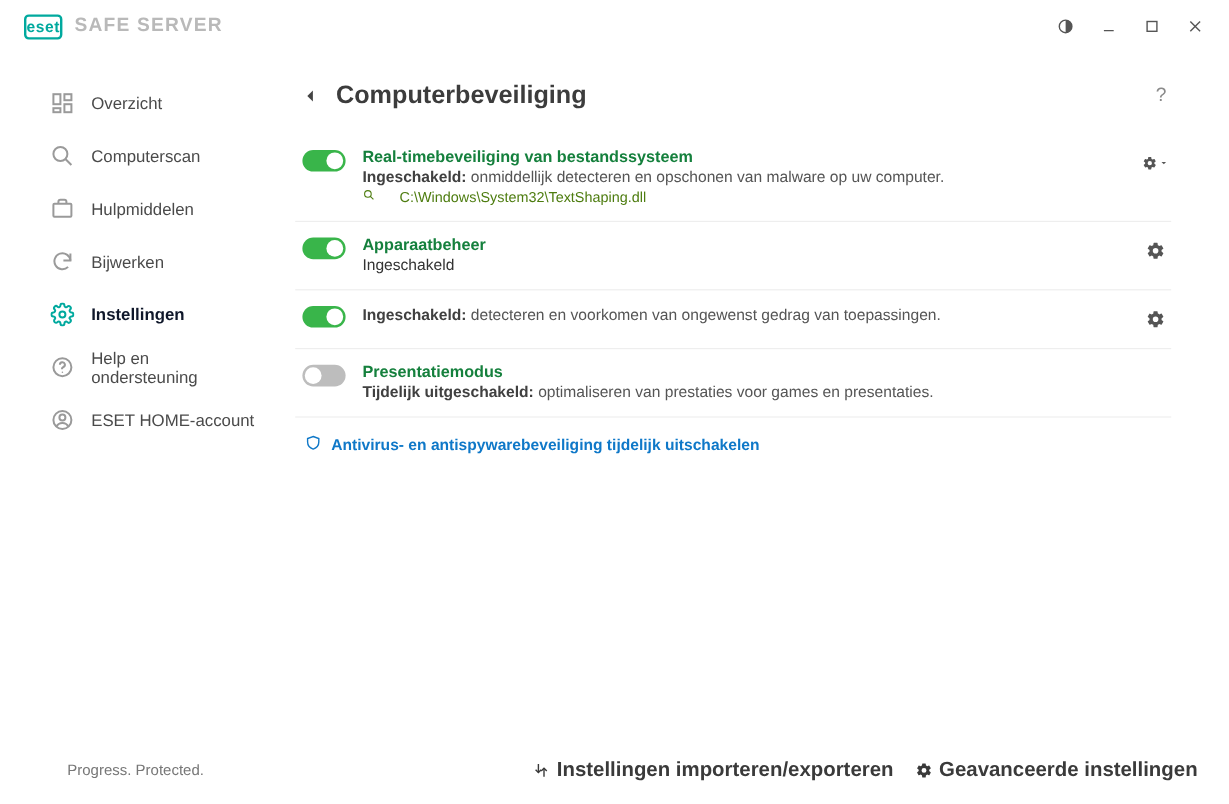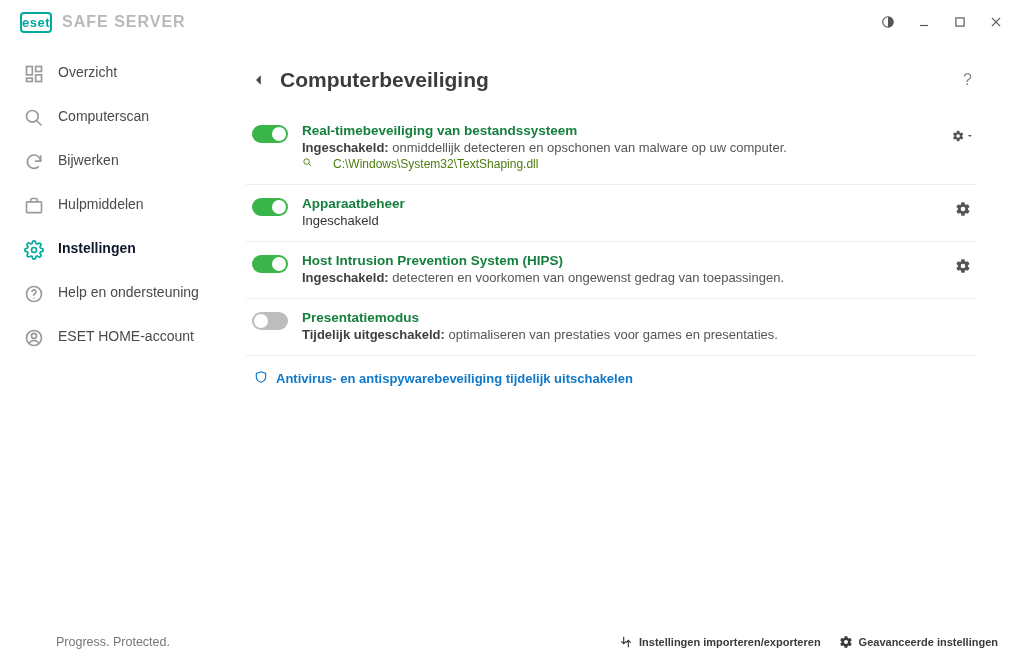--- a/index.html
+++ b/index.html
@@ -10,21 +10,21 @@
   .titlebar { display: flex; align-items: center; height: 44px; padding: 0 10px 0 20px; }
   .logo-badge { display: inline-flex; align-items: center; justify-content: center; border: 2px solid #00a99e; border-radius: 4px; padding: 1px 0; font-weight: 800; letter-spacing: 0.5px; color: #00a99e; font-size: 13px; }
   .app-title { margin-left: 10px; color: #b9b9b9; font-size: 16px; letter-spacing: 1px; font-weight: 700; }
   .titlebar-spacer { flex: 1; }
   .win-btn { width: 36px; height: 36px; display: inline-flex; align-items: center; justify-content: center; color: #555; cursor: pointer; }
   .win-btn svg { width: 14px; height: 14px; }
 
   
   .body-row { flex: 1; display: flex; min-height: 0; }
   .sidebar { width: 240px; padding: 20px 0 0 0; display: flex; flex-direction: column; }
-  .side-item { display: flex; gap: 14px; height: 44px; padding: 0 24px; color: #4a4a4a; cursor: pointer; font-size: 14px; }
+  .side-item { display: flex; align-items: center; gap: 14px; height: 44px; padding: 0 24px; color: #4a4a4a; cursor: pointer; font-size: 14px; margin-left: 18px; }
   .side-item.active { color: #0f172a; font-weight: 600; }
   .side-item .sicon { width: 20px; height: 20px; display: inline-flex; align-items: center; justify-content: center; color: #9a9a9a; }
   .side-item.active .sicon { color: #00a99e; }
   .side-item .sicon svg { width: 20px; height: 20px; }
 
   .content { flex: 1; padding: 18px 48px 0 6px; display: flex; flex-direction: column; min-width: 0; }
   .page-head { display: flex; align-items: center; gap: 14px; padding: 6px 0 20px 6px; }
   .back-caret { width: 14px; height: 14px; color: #444; }
   .page-title { font-size: 21px; font-weight: 700; color: #3c3c3c; }
   .help-q { margin-left: auto; color: #8a8a8a; font-size: 16px; padding-right: 4px; }
@@ -46,21 +46,21 @@
   .row-gear { width: 22px; height: 22px; color: #555; display: inline-flex; align-items: center; justify-content: center; cursor: pointer; margin-top: 2px; }
   .row-gear svg { width: 16px; height: 16px; }
   .row-gear.chevron svg.chev { width: 10px; height: 10px; margin-left: 2px; }
 
   .link-row { display: flex; align-items: center; gap: 8px; padding: 14px 0 0 8px; color: #0f78c8; font-weight: 700; font-size: 13px; cursor: pointer; }
   .link-row .licon svg { width: 14px; height: 14px; }
 
   
   .footer { height: 56px; display: flex; align-items: center; padding: 0 26px 0 24px; color: #777; font-size: 12.5px; margin-left: 32px; }
   .footer-spacer { flex: 1; }
-  .flink { display: inline-flex; align-items: center; gap: 6px; color: #3a3a3a; font-weight: 700; font-size: 11px; cursor: pointer; margin-left: 18px; }
+  .flink { display: inline-flex; align-items: center; gap: 6px; color: #3a3a3a; font-weight: 700; font-size: 17px; cursor: pointer; margin-left: 18px; }
   .flink svg { width: 14px; height: 14px; }
 </style>
 </head>
 <body>
 
 <div class="titlebar">
   <span class="logo-badge">eset</span>
   <span class="app-title">SAFE SERVER</span>
   <span class="titlebar-spacer"></span>
   <span class="win-btn">
@@ -106,34 +106,34 @@
         <svg viewBox="0 0 24 24" fill="none" stroke="currentColor" stroke-width="2">
             <circle cx="10" cy="10" r="7"></circle>
             <line x1="15" y1="15" x2="21" y2="21"></line>
           </svg>
       </span>
       <span>Computerscan</span>
     </div>
     <div class="side-item">
       <span class="sicon">
         <svg viewBox="0 0 24 24" fill="none" stroke="currentColor" stroke-width="2">
+            <rect x="3" y="7" width="18" height="13" rx="1"></rect>
+            <path d="M8 7V5a2 2 0 0 1 2-2h4a2 2 0 0 1 2 2v2"></path>
+          </svg>
+      </span>
+      <span>Hulpmiddelen</span>
+    </div>
+    <div class="side-item">
+      <span class="sicon">
+        <svg viewBox="0 0 24 24" fill="none" stroke="currentColor" stroke-width="2">
             <path d="M20 11a8 8 0 1 0-2.3 6.3"></path>
             <polyline points="20 4 20 11 13 11"></polyline>
           </svg>
       </span>
       <span>Bijwerken</span>
-    </div>
-    <div class="side-item">
-      <span class="sicon">
-        <svg viewBox="0 0 24 24" fill="none" stroke="currentColor" stroke-width="2">
-            <rect x="3" y="7" width="18" height="13" rx="1"></rect>
-            <path d="M8 7V5a2 2 0 0 1 2-2h4a2 2 0 0 1 2 2v2"></path>
-          </svg>
-      </span>
-      <span>Hulpmiddelen</span>
     </div>
     <div class="side-item active">
       <span class="sicon">
         <svg viewBox="0 0 24 24" fill="none" stroke="currentColor" stroke-width="2">
             <circle cx="12" cy="12" r="3"></circle>
             <path d="M19.4 15a1.7 1.7 0 0 0 .34 1.87l.06.06a2 2 0 1 1-2.83 2.83l-.06-.06a1.7 1.7 0 0 0-1.87-.34 1.7 1.7 0 0 0-1 1.56V21a2 2 0 1 1-4 0v-.09a1.7 1.7 0 0 0-1-1.56 1.7 1.7 0 0 0-1.87.34l-.06.06a2 2 0 1 1-2.83-2.83l.06-.06a1.7 1.7 0 0 0 .34-1.87 1.7 1.7 0 0 0-1.56-1H3a2 2 0 1 1 0-4h.09a1.7 1.7 0 0 0 1.56-1 1.7 1.7 0 0 0-.34-1.87l-.06-.06a2 2 0 1 1 2.83-2.83l.06.06a1.7 1.7 0 0 0 1.87.34H9a1.7 1.7 0 0 0 1-1.56V3a2 2 0 1 1 4 0v.09a1.7 1.7 0 0 0 1 1.56 1.7 1.7 0 0 0 1.87-.34l.06-.06a2 2 0 1 1 2.83 2.83l-.06.06a1.7 1.7 0 0 0-.34 1.87V9a1.7 1.7 0 0 0 1.56 1H21a2 2 0 1 1 0 4h-.09a1.7 1.7 0 0 0-1.56 1z"></path>
           </svg>
       </span>
       <span>Instellingen</span>
     </div>
@@ -215,21 +215,20 @@
             <path d="M19.4 13c.04-.33.07-.66.07-1s-.03-.67-.07-1l2.11-1.65a.5.5 0 0 0 .12-.64l-2-3.46a.5.5 0 0 0-.61-.22l-2.49 1a7.3 7.3 0 0 0-1.73-1l-.38-2.65A.5.5 0 0 0 13.93 2h-4a.5.5 0 0 0-.49.42l-.38 2.65c-.62.25-1.2.59-1.73 1l-2.49-1a.5.5 0 0 0-.61.22l-2 3.46a.5.5 0 0 0 .12.64L4.46 11c-.04.33-.07.66-.07 1s.03.67.07 1l-2.11 1.65a.5.5 0 0 0-.12.64l2 3.46c.14.24.42.33.61.22l2.49-1c.53.41 1.11.75 1.73 1l.38 2.65c.4.24.25.42.49.42h4c.24 0 .45-.18.49-.42l.38-2.65c.62-.25 1.2-.59 1.73-1l2.49 1c.19.11.47.02.61-.22l2-3.46a.5.5 0 0 0-.12-.64L19.4 13zM12 15.5A3.5 3.5 0 1 1 12 8.5a3.5 3.5 0 0 1 0 7z"></path>
           </svg>
       </span>
     </div>
 
     <div class="setting-row">
       <div class="toggle on">
           <span class="knob"></span>
         </div>
       <div class="setting-text">
-        <div class="st-title">Host Intrusion Prevention System (HIPS)</div>
         <div class="st-sub">
           <b>Ingeschakeld:</b> <span>detecteren en voorkomen van ongewenst gedrag van toepassingen.</span>
         </div>
       </div>
       <span class="row-gear">
         <svg viewBox="0 0 24 24" fill="currentColor">
             <path d="M19.4 13c.04-.33.07-.66.07-1s-.03-.67-.07-1l2.11-1.65a.5.5 0 0 0 .12-.64l-2-3.46a.5.5 0 0 0-.61-.22l-2.49 1a7.3 7.3 0 0 0-1.73-1l-.38-2.65A.5.5 0 0 0 13.93 2h-4a.5.5 0 0 0-.49.42l-.38 2.65c-.62.25-1.2.59-1.73 1l-2.49-1a.5.5 0 0 0-.61.22l-2 3.46a.5.5 0 0 0 .12.64L4.46 11c-.04.33-.07.66-.07 1s.03.67.07 1l-2.11 1.65a.5.5 0 0 0-.12.64l2 3.46c.14.24.42.33.61.22l2.49-1c.53.41 1.11.75 1.73 1l.38 2.65c.4.24.25.42.49.42h4c.24 0 .45-.18.49-.42l.38-2.65c.62-.25 1.2-.59 1.73-1l2.49 1c.19.11.47.02.61-.22l2-3.46a.5.5 0 0 0-.12-.64L19.4 13zM12 15.5A3.5 3.5 0 1 1 12 8.5a3.5 3.5 0 0 1 0 7z"></path>
           </svg>
       </span>
     </div>

